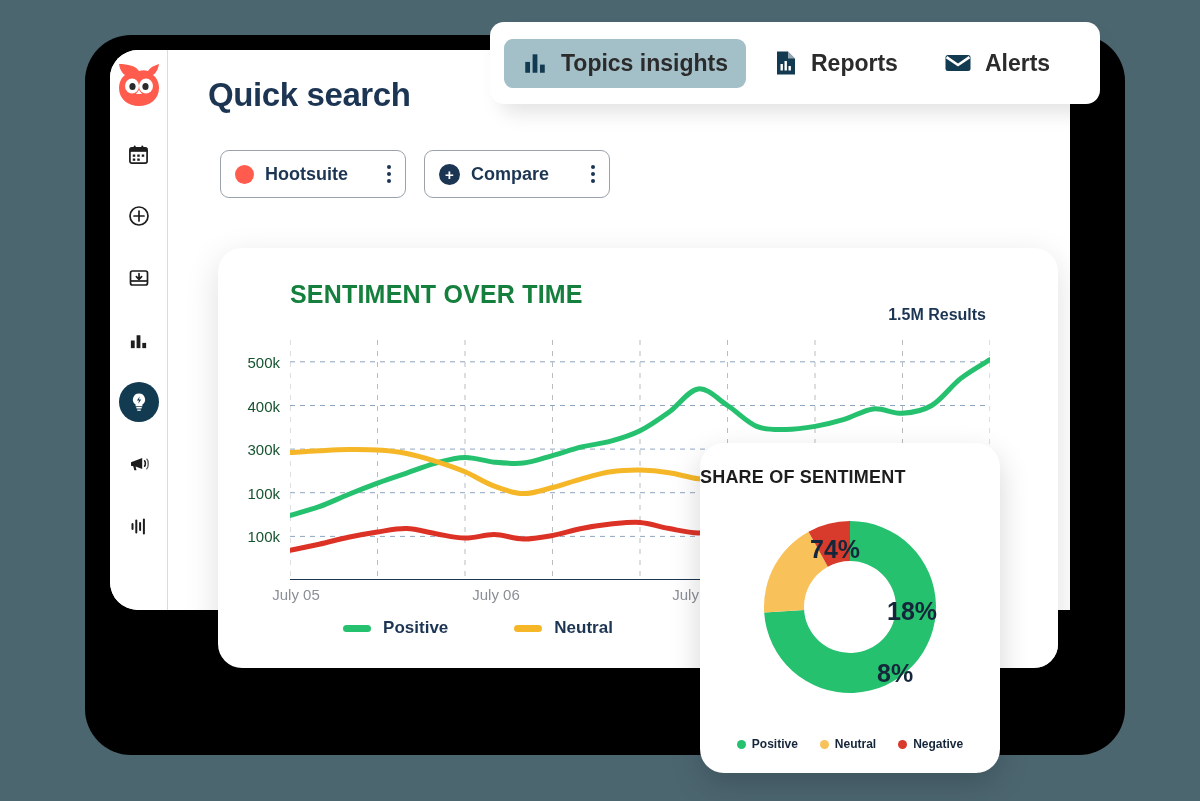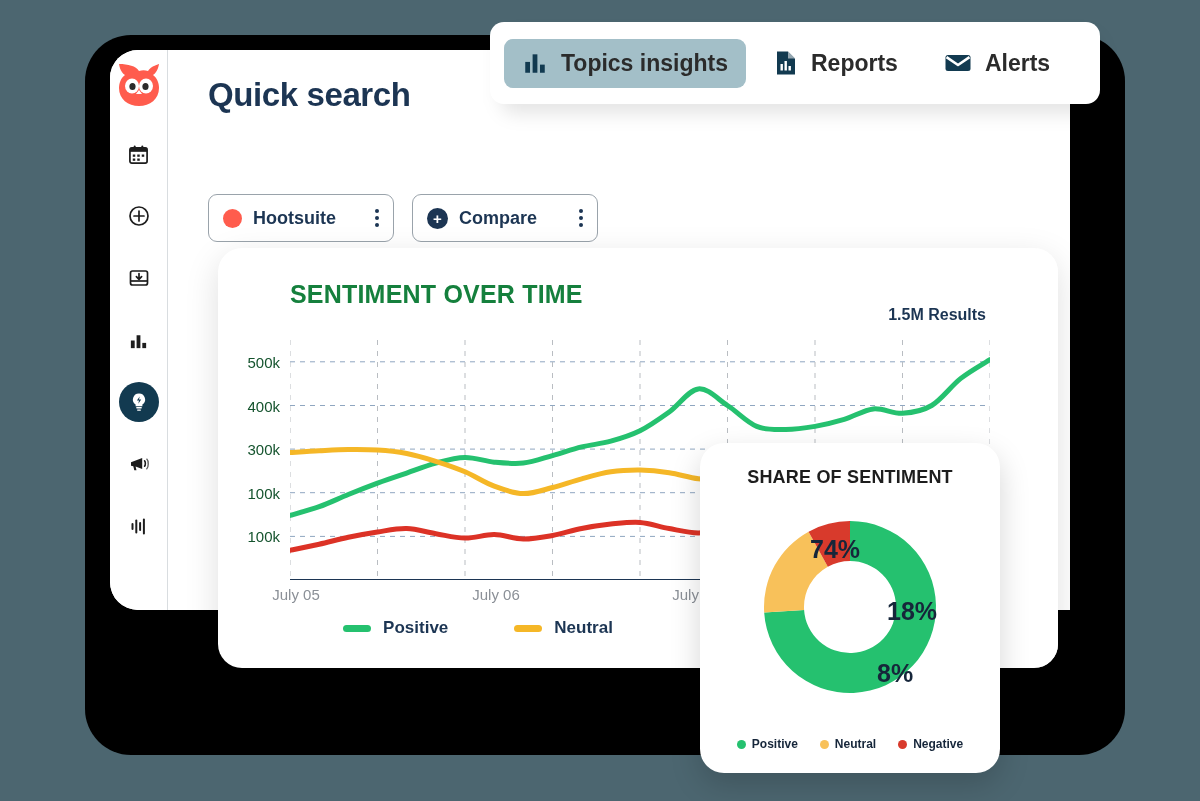--- a/index.html
+++ b/index.html
@@ -52,21 +52,21 @@
   .main{
     position:absolute;left:168px;top:50px;width:902px;height:560px;
     background:#fff;z-index:4;overflow:hidden;
   }
   .page-title{
     position:absolute;left:40px;top:26px;
     font-size:33px;font-weight:700;color:#1C3553;letter-spacing:-0.4px;
   }
 
   
-  .chips{position:absolute;left:40px;top:100px;display:flex;gap:18px;margin-top:44px;}
+  .chips{position:absolute;left:52px;top:100px;display:flex;gap:18px;}
   .chip{
     height:48px;box-sizing:border-box;
     border:1.5px solid #9aa3ab;border-radius:9px;background:#fff;
     display:flex;align-items:center;padding:0 14px;gap:11px;
     min-width:186px;
   }
   .chip-dot{width:19px;height:19px;border-radius:50%;flex:none;}
   .chip-label{font-size:18px;font-weight:700;color:#1C3553;white-space:nowrap;}
   .chip-kebab{margin-left:auto;display:flex;flex-direction:column;gap:3px;padding-left:18px;}
   .chip-kebab i{width:4px;height:4px;border-radius:50%;background:#1C3553;display:block;}
@@ -125,21 +125,21 @@
   .lg-txt{font-size:17px;font-weight:600;color:#1C3553;}
 
   
   .share-card{
     position:absolute;left:700px;top:443px;width:300px;height:330px;
     background:#ffffff;border-radius:24px;
     box-shadow:0 12px 30px rgba(0,0,0,.17);
     z-index:20;
   }
   .share-title{
-    position:absolute;left:0;right:0;top:24px;text-align:center;
+    position:absolute;left:0;right:0;top:24px;text-align:left;
     font-size:18px;font-weight:800;color:#1d1d1d;letter-spacing:.2px;
   }
   .donut-wrap{position:absolute;left:50%;top:58px;transform:translateX(-50%);width:212px;height:212px;}
   .donut-label{
     position:absolute;font-size:25px;font-weight:800;color:#16263a;
   }
   .share-legend{
     position:absolute;left:0;right:0;bottom:22px;
     display:flex;justify-content:center;gap:22px;align-items:center;
   }

